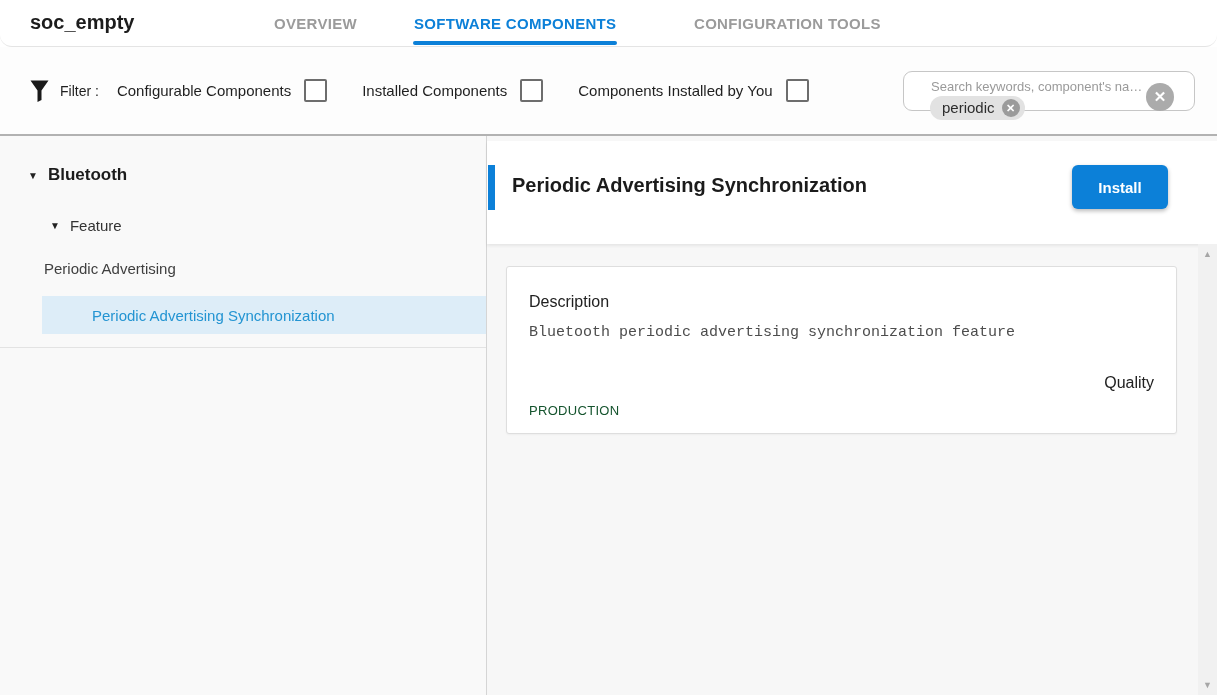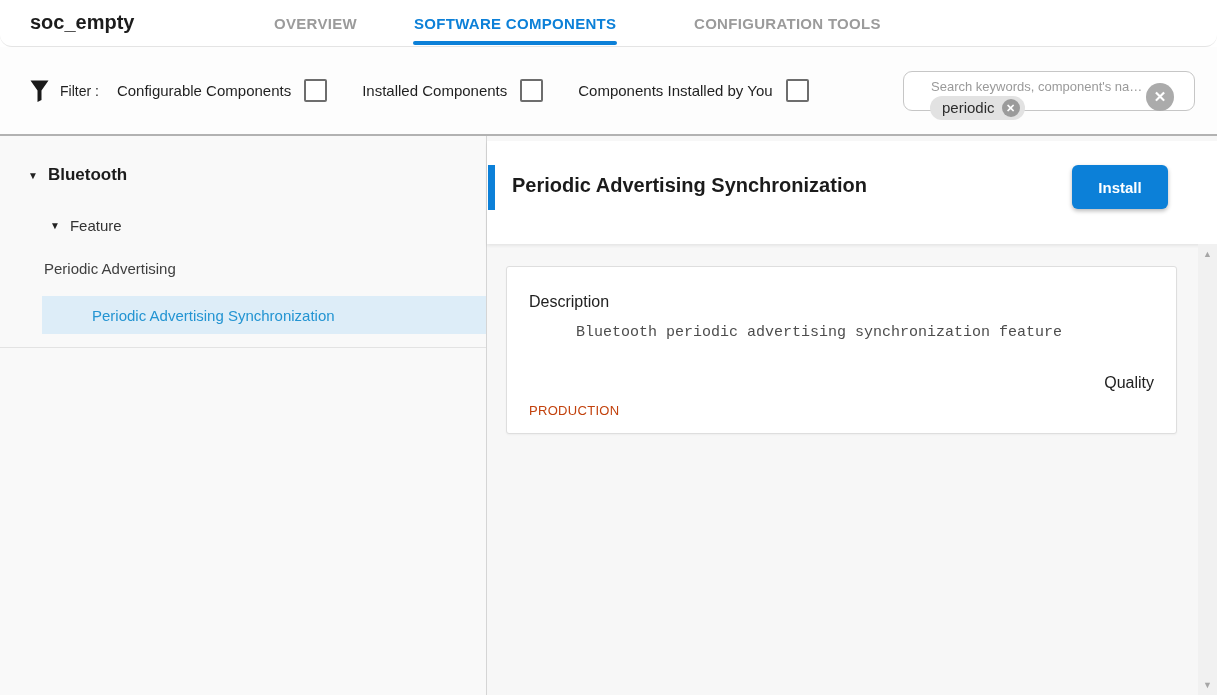--- a/index.html
+++ b/index.html
@@ -47,23 +47,23 @@
   .tree-divider { margin-top: 13px; border-top: 1px solid #e3e3e3; height: 0; }
 
   .right-panel { flex: 1 1 auto; background: #f7f7f7; position: relative; }
   .detail-header { position: absolute; top: 5px; left: 0; right: 0; height: 103px; background: #fff; box-shadow: 0 2px 3px rgba(0,0,0,0.07); }
   .accent-bar { position: absolute; left: 1px; top: 24px; width: 7px; height: 45px; background: #0c80d8; }
   .detail-title { position: absolute; left: 25px; top: 33px; font-size: 20px; font-weight: 700; color: #1b1b1b; white-space: nowrap; }
   .install-btn { position: absolute; right: 49px; top: 24px; width: 96px; height: 44px; background: #0c80d8; border: none; border-radius: 6px; color: #fff; font-size: 15px; font-weight: 700; font-family: inherit; box-shadow: 0 2px 4px rgba(0,0,0,0.28); cursor: pointer; }
 
   .detail-card { position: absolute; left: 19px; top: 130px; width: 671px; height: 168px; background: #fff; border: 1px solid #dedede; border-radius: 3px; padding: 26px 22px; box-shadow: 0 1px 2px rgba(0,0,0,0.04); }
   .card-heading { font-size: 16px; color: #212121; }
-  .desc-text { margin-top: 13px; font-family: "Liberation Mono", monospace; font-size: 15px; color: #4d4d4d; white-space: nowrap; margin-left: 47px; }
+  .desc-text { margin-top: 13px; font-family: "Liberation Mono", monospace; font-size: 15px; color: #4d4d4d; white-space: nowrap; }
   .quality-heading { margin-top: 33px; text-align: right; }
-  .quality-value { margin-top: 11px; font-size: 13px; color: #c2410c; letter-spacing: 0.3px; }
+  .quality-value { margin-top: 11px; font-size: 13px; color: #14532d; letter-spacing: 0.3px; }
 
   .scrollbar { position: absolute; right: 0; top: 108px; bottom: 0; width: 19px; background: #f1f1f1; }
   .scroll-arrow { position: absolute; left: 0; right: 0; text-align: center; color: #a6a6a6; font-size: 9px; cursor: pointer; }
   .scroll-up { top: 5px; }
   .scroll-down { bottom: 5px; }
 </style>
 </head>
 <body>
 
 <div class="topbar">

